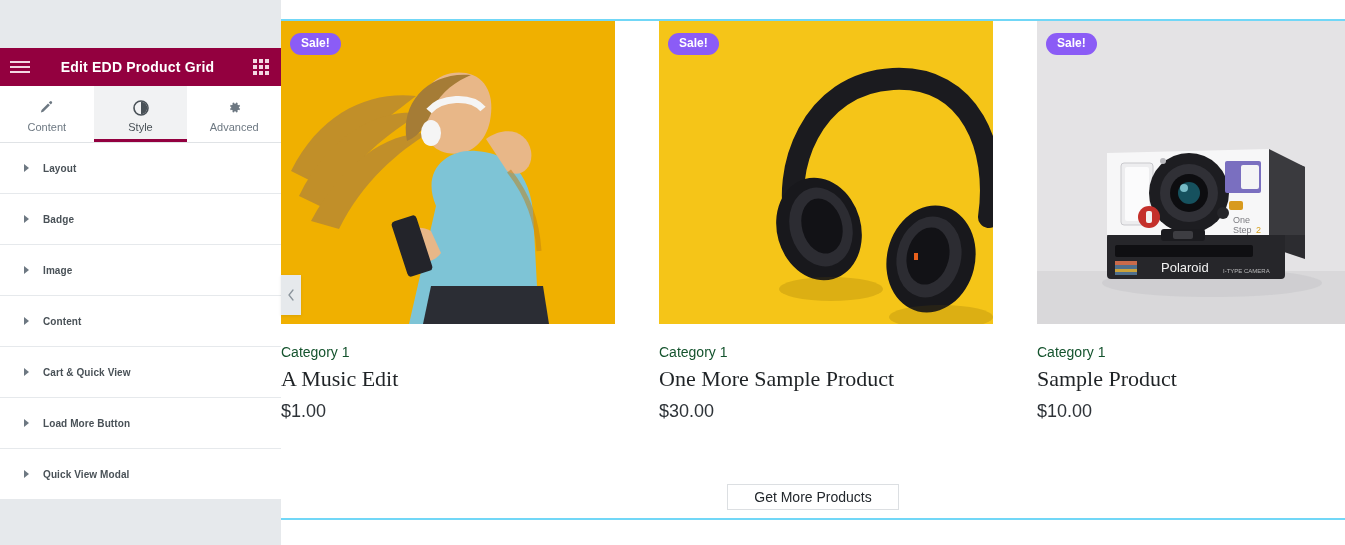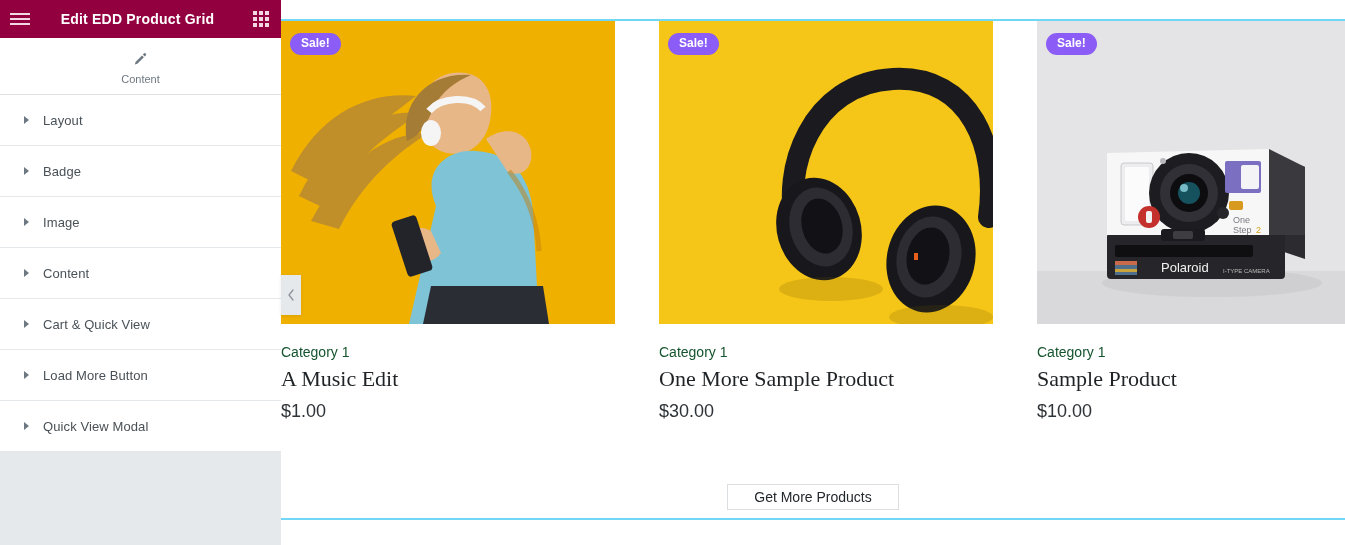--- a/index.html
+++ b/index.html
@@ -16,20 +16,21 @@
     width: 281px; height: 545px;
     background: #e6e9ec;
     position: relative;
     flex: 0 0 281px;
     z-index: 5;
   }
   #panel-header {
     height: 38px; background: #93003f;
     display: flex; align-items: center;
     position: relative;
+    margin-top: 48px;
   }
   #menu-btn {
     width: 40px; height: 38px;
     display: flex; flex-direction: column; align-items: center; justify-content: center;
     gap: 3px; cursor: pointer;
   }
   #menu-btn i { display: block; width: 20px; height: 2px; background: #f3d7e2; }
   #panel-title {
     flex: 1; text-align: center;
     color: #ffffff; font-size: 14px; font-weight: bold;
@@ -69,21 +70,21 @@
     margin-bottom: 1px;
     position: relative;
   }
   .acc-item + .acc-item { }
   .acc-arrow {
     width: 0; height: 0;
     border-left: 5px solid #6d7882;
     border-top: 4px solid transparent;
     border-bottom: 4px solid transparent;
   }
-  .acc-label { font-size: 13px; font-weight: normal; color: #495157; letter-spacing: .1px; }
+  .acc-label { font-size: 10px; font-weight: bold; color: #495157; letter-spacing: .1px; }
 
   
   #collapse-handle {
     position: absolute; left: 281px; top: 275px;
     width: 20px; height: 40px;
     background: #e6e9ec;
     display: flex; align-items: center; justify-content: center;
     cursor: pointer; z-index: 9;
     box-shadow: 0 1px 3px rgba(0,0,0,.09);
   }
@@ -169,20 +170,38 @@
     </div>
 
     <div id="tabs">
       <div class="tab">
         <span class="ticon">
           <svg width="15" height="15" viewBox="0 0 16 16">
               <path d="M11.6 1.6a1.4 1.4 0 0 1 2 2L12.5 4.7 10.5 2.7zM9.6 3.6l2 2L4.6 12.6 2 13.3l.7-2.6z" fill="#6d7882"></path>
             </svg>
         </span>
         <span>Content</span>
+      </div>
+      <div class="tab active">
+        <span class="ticon">
+          <svg width="16" height="16" viewBox="0 0 16 16">
+            <circle cx="8" cy="8" r="7" fill="none" stroke="#495157" stroke-width="1.6"></circle>
+            <path d="M8 1.8a6.2 6.2 0 0 1 0 12.4z" fill="#495157"></path>
+          </svg>
+        </span>
+        <span>Style</span>
+      </div>
+      <div class="tab">
+        <span class="ticon">
+          <svg width="15" height="15" viewBox="0 0 16 16">
+            <path d="M8 5.2A2.8 2.8 0 1 0 8 10.8 2.8 2.8 0 0 0 8 5.2zm0 4.2A1.4 1.4 0 1 1 8 6.6a1.4 1.4 0 0 1 0 2.8z" fill="#6d7882"></path>
+            <path d="M14 9.1l-1.3-.4a4.8 4.8 0 0 0 0-1.4l1.3-.4-.7-1.8-1.3.5a4.8 4.8 0 0 0-1-1l.5-1.3-1.8-.7-.4 1.3a4.8 4.8 0 0 0-1.4 0L7.5 2.6l-1.8.7.5 1.3a4.8 4.8 0 0 0-1 1l-1.3-.5-.7 1.8 1.3.4a4.8 4.8 0 0 0 0 1.4L3.2 9.1l.7 1.8 1.3-.5a4.8 4.8 0 0 0 1 1l-.5 1.3 1.8.7.4-1.3a4.8 4.8 0 0 0 1.4 0l.4 1.3 1.8-.7-.5-1.3a4.8 4.8 0 0 0 1-1l1.3.5z" fill="#6d7882"></path>
+          </svg>
+        </span>
+        <span>Advanced</span>
       </div>
     </div>
 
     <div id="accordion">
       <div class="acc-item">
         <span class="acc-arrow"></span>
         <span class="acc-label">Layout</span>
       </div>
       <div class="acc-item">
         <span class="acc-arrow"></span>

